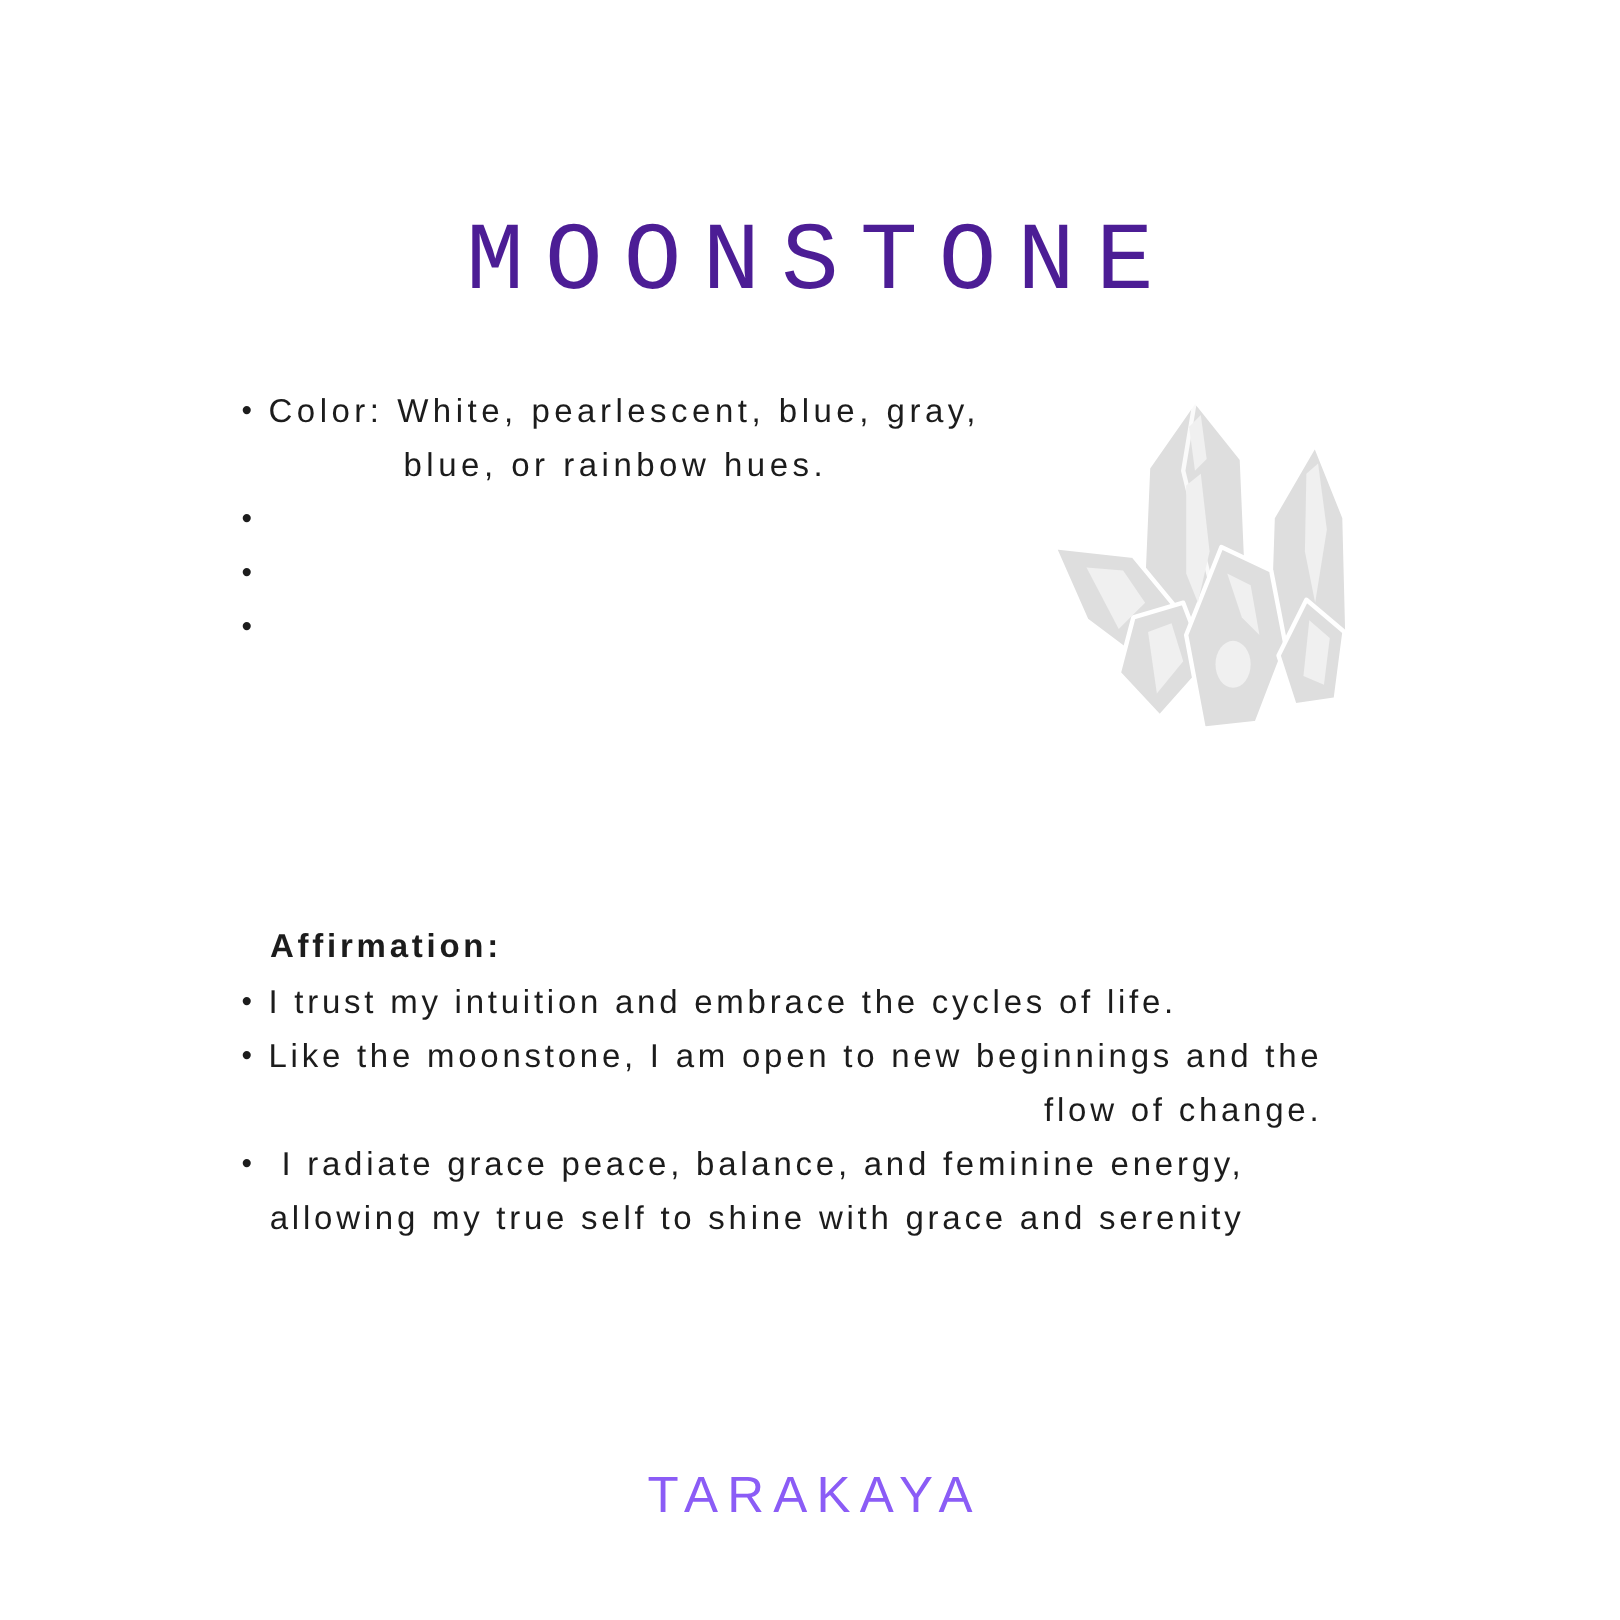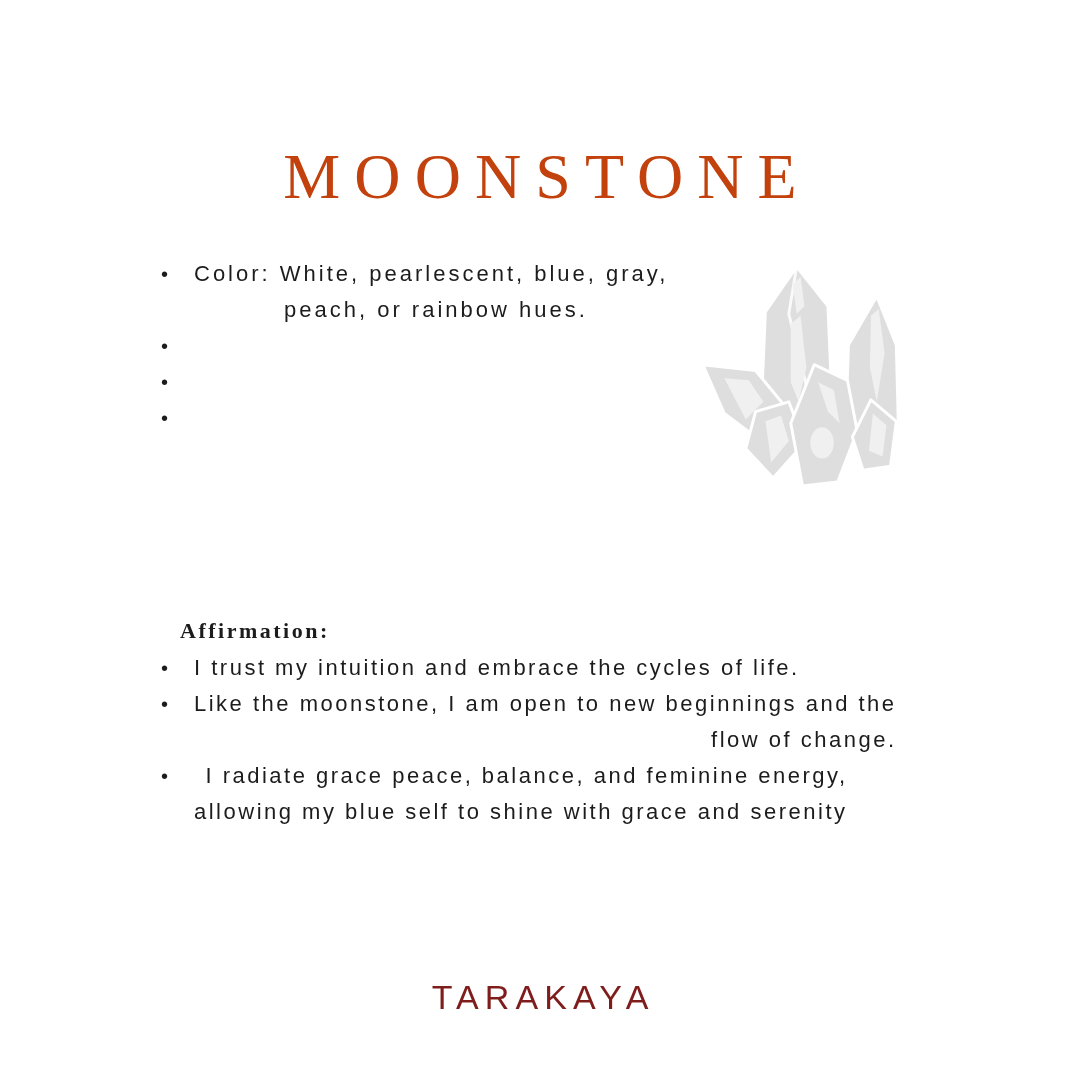--- a/index.html
+++ b/index.html
@@ -13,26 +13,26 @@
     font-family: "Liberation Sans", sans-serif;
     color: #1c1c1c;
   }
 
   .title {
     position: absolute;
     top: 140px;
     left: 0;
     width: 100%;
     text-align: center;
-    font-family: Liberation Serif, serif;
+    font-family: Liberation Mono, monospace;
     font-size: 64px;
     font-weight: 300;
     letter-spacing: 0.22em;
     text-indent: 0.22em; 
-    color: #c2410c;
+    color: #4c1d95;
   }
 
   .props {
     position: absolute;
     left: 161px;
     top: 256px;
     width: 620px;
   }
   .aff {
     position: absolute;
@@ -49,32 +49,30 @@
     line-height: 36px;
     color: #1c1c1c;
   }
   .lines { display: block; }
   .line {
     font-size: 22px;
     line-height: 36px;
     letter-spacing: 3px;
     white-space: pre;
     color: #1c1c1c;
-    margin-left: 15px;
   }
   .line.indent { padding-left: 90px; }
 
   .aff-heading {
     padding-left: 19px;
     font-size: 22px;
     font-weight: bold;
     letter-spacing: 2.5px;
     line-height: 38px;
     color: #1c1c1c;
-    font-family: Liberation Serif, serif;
   }
   .aff .line { letter-spacing: 2.5px; text-align: right; }
 
   .crystal {
     position: absolute;
     left: 695px;
     top: 255px;
     width: 215px;
     height: 235px;
   }
@@ -82,36 +80,36 @@
   .brand {
     position: absolute;
     top: 978px;
     left: 0;
     width: 100%;
     text-align: center;
     font-size: 34px;
     font-weight: 300;
     letter-spacing: 0.18em;
     text-indent: 0.18em;
-    color: #7f1d1d;
+    color: #8b5cf6;
   }
 </style>
 </head>
 <body>
 
 <div class="canvas">
 
   <h1 class="title">MOONSTONE</h1>
 
   <div class="props">
     <div class="row">
       <span class="bullet">•</span>
       <span class="lines">
         <span class="line">Color: White, pearlescent, blue, gray,</span>
-        <span class="line indent" style="display:block">peach, or rainbow hues.</span>
+        <span class="line indent" style="display:block">blue, or rainbow hues.</span>
       </span>
     </div>
     <div class="row">
       <span class="bullet">•</span>
     </div>
     <div class="row">
       <span class="bullet">•</span>
     </div>
     <div class="row">
       <span class="bullet">•</span>
@@ -159,20 +157,20 @@
       <span class="bullet">•</span>
       <span class="lines">
         <span class="line" style="display:block">Like the moonstone, I am open to new beginnings and the</span>
         <span class="line" style="display:block">flow of change.</span>
       </span>
     </div>
     <div class="row">
       <span class="bullet">•</span>
       <span class="lines">
         <span class="line" style="display:block"> I radiate grace peace, balance, and feminine energy,</span>
-        <span class="line" style="display:block">allowing my blue self to shine with grace and serenity</span>
+        <span class="line" style="display:block">allowing my true self to shine with grace and serenity</span>
       </span>
     </div>
   </div>
 
   <div class="brand">TARAKAYA</div>
 
 </div>
 
 </body></html>

